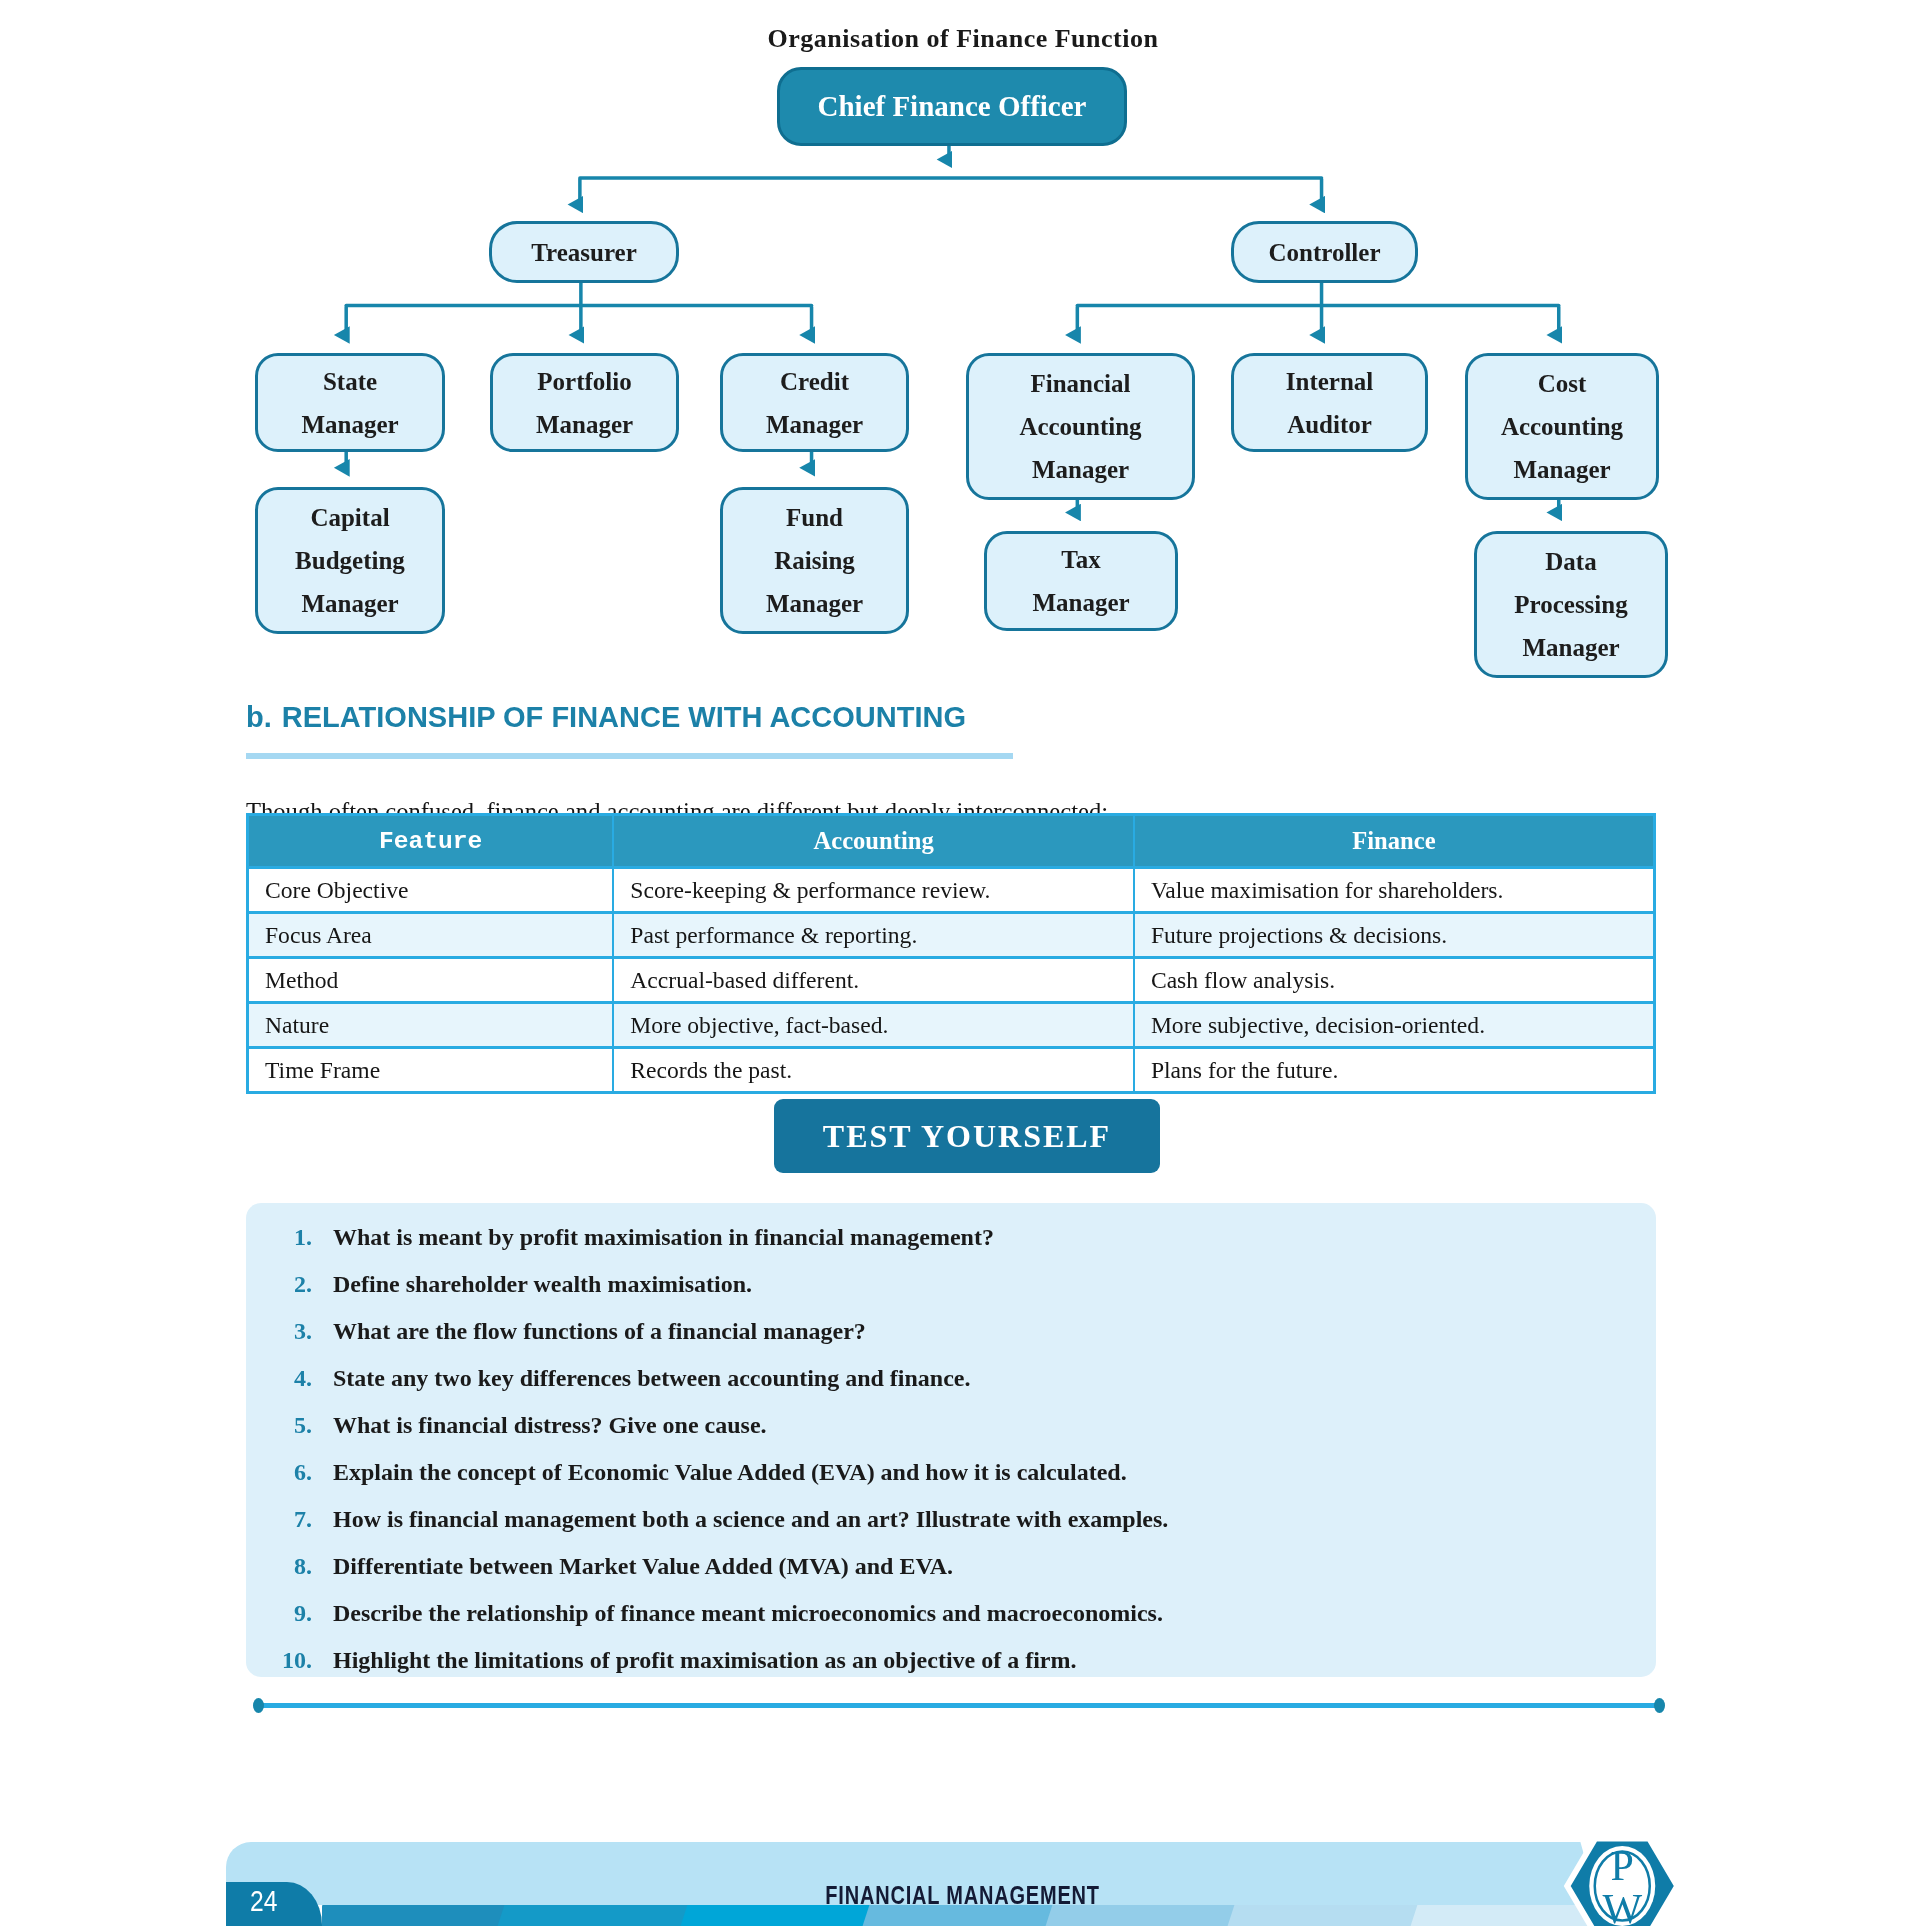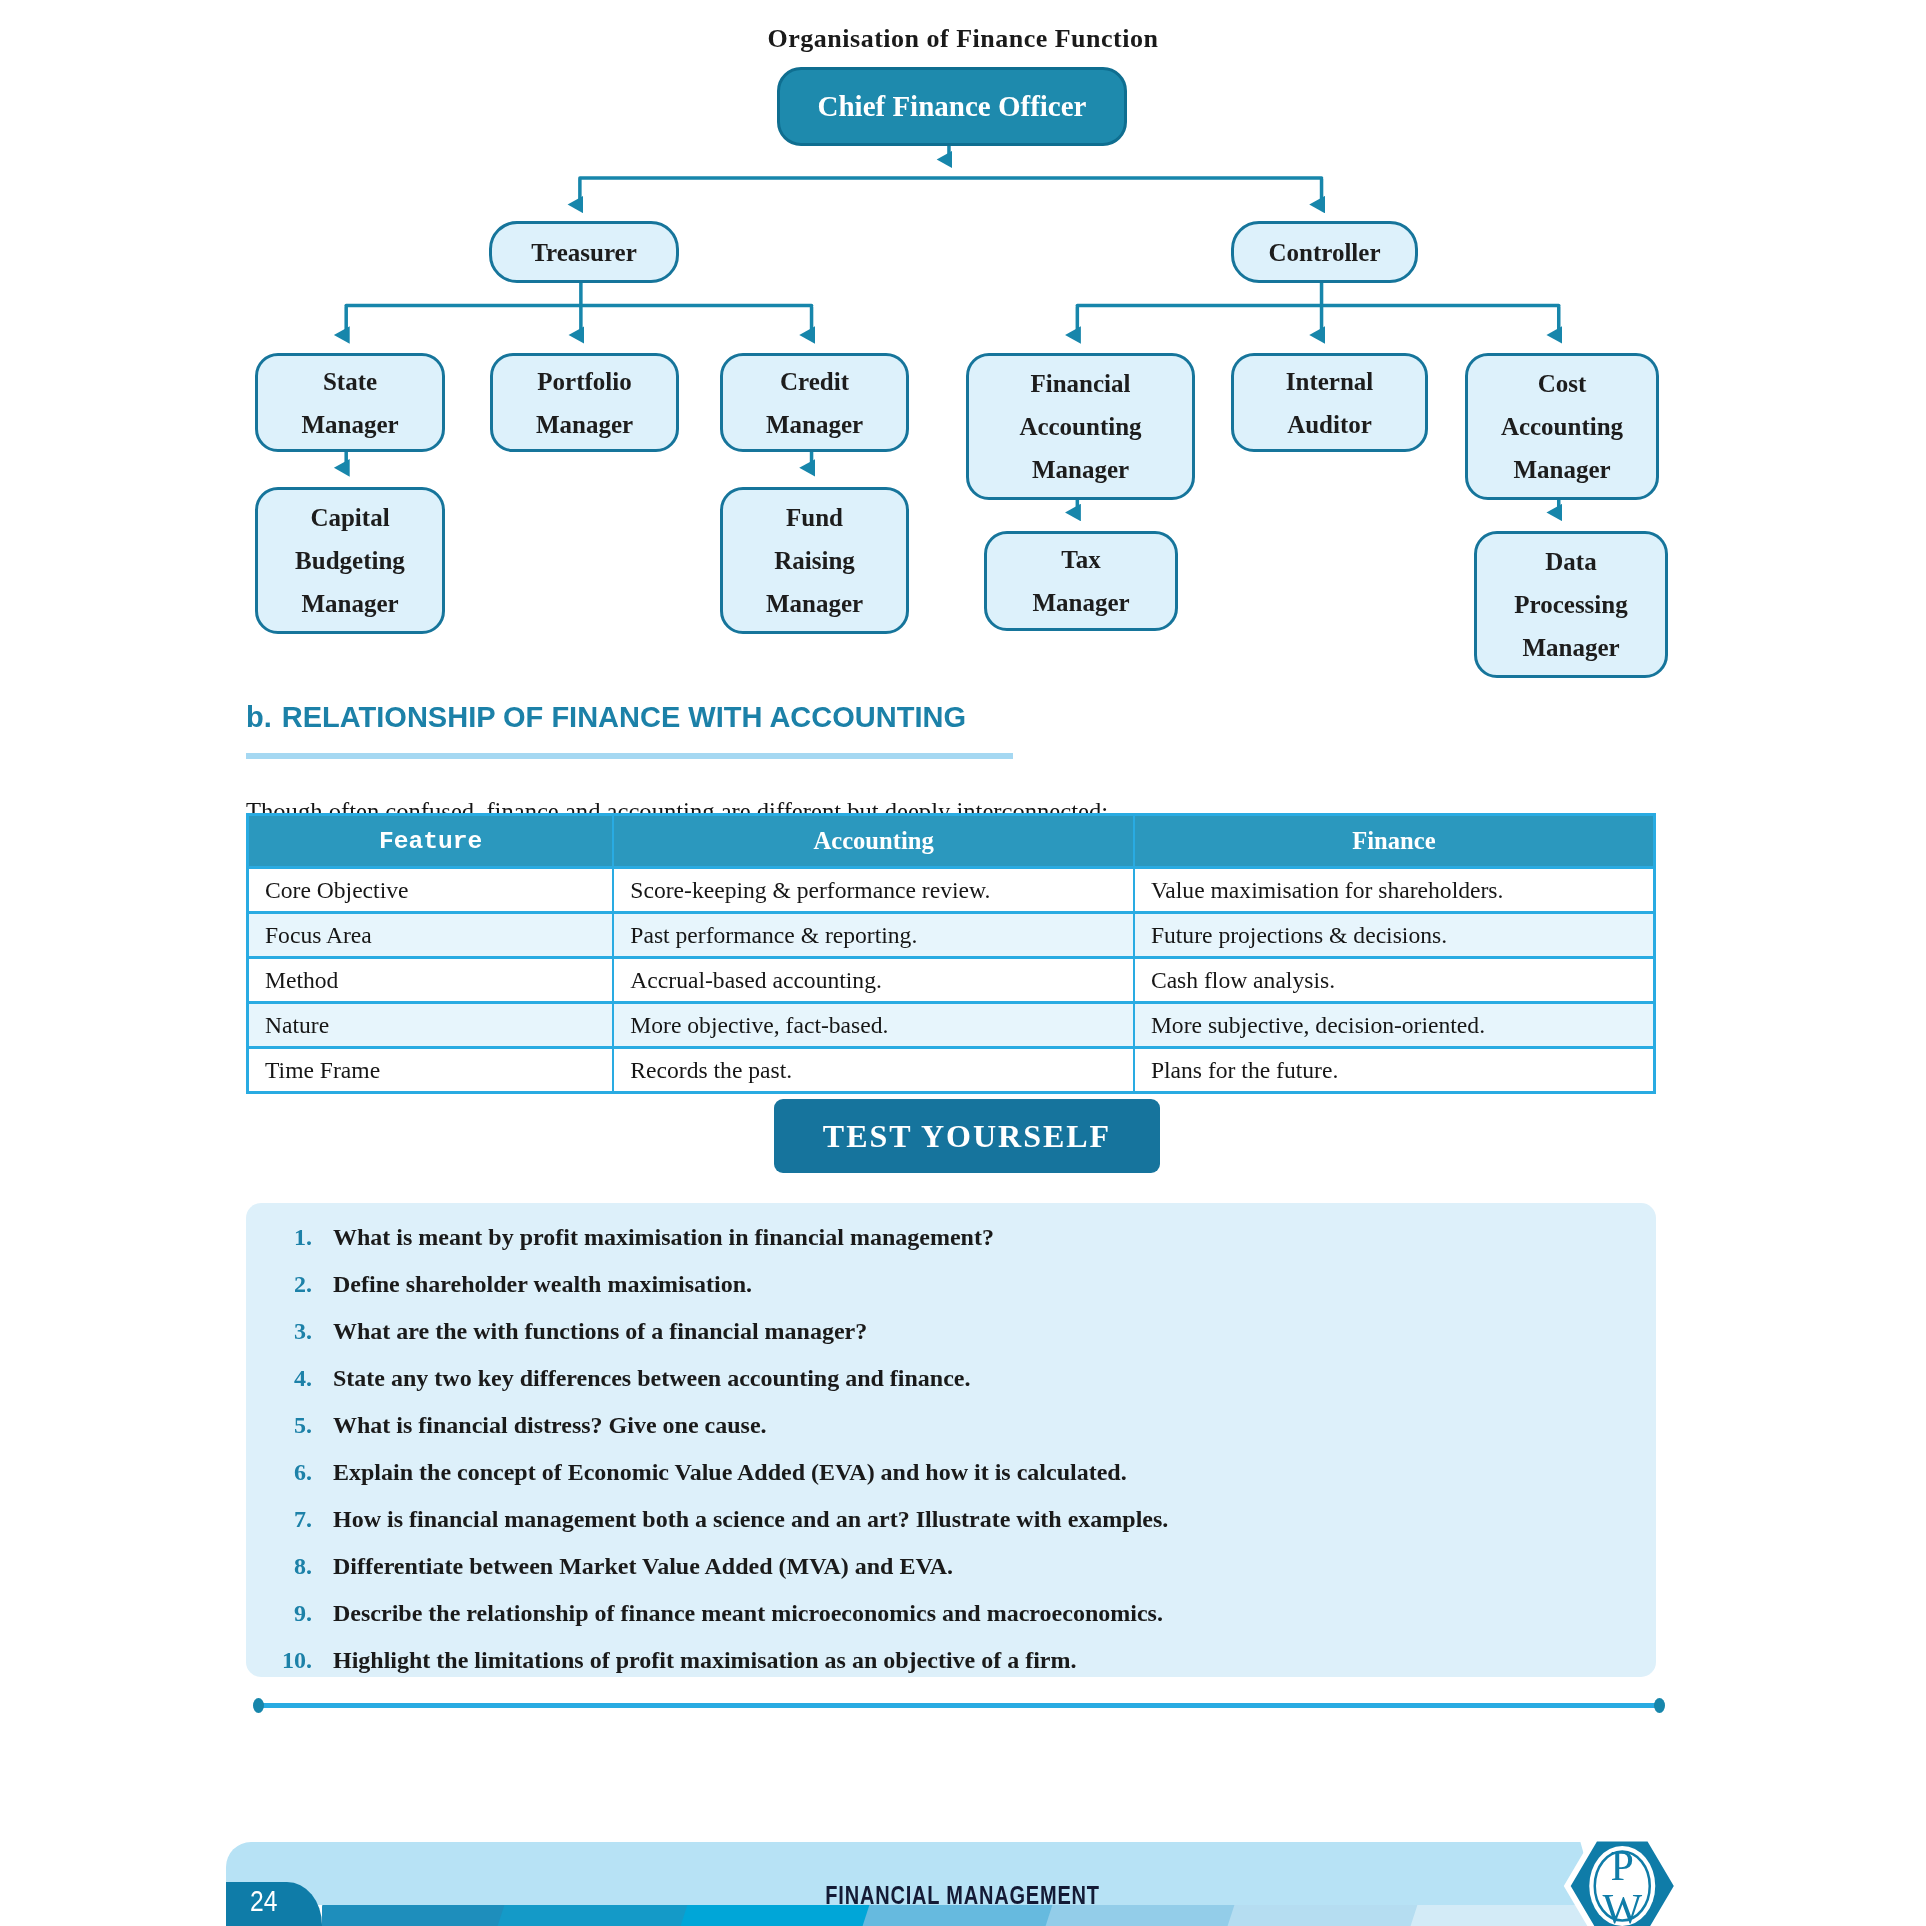--- a/index.html
+++ b/index.html
@@ -219,21 +219,21 @@
         <td>Score-keeping &amp; performance review.</td>
         <td>Value maximisation for shareholders.</td>
       </tr>
       <tr>
         <td>Focus Area</td>
         <td>Past performance &amp; reporting.</td>
         <td>Future projections &amp; decisions.</td>
       </tr>
       <tr>
         <td>Method</td>
-        <td>Accrual-based accounting.</td>
+        <td>Accrual-based different.</td>
         <td>Cash flow analysis.</td>
       </tr>
       <tr>
         <td>Nature</td>
         <td>More objective, fact-based.</td>
         <td>More subjective, decision-oriented.</td>
       </tr>
       <tr>
         <td>Time Frame</td>
         <td>Records the past.</td>
@@ -248,21 +248,21 @@
     <div class="q">
       <span class="qn">1.</span>
       <span class="qt">What is meant by profit maximisation in financial management?</span>
     </div>
     <div class="q">
       <span class="qn">2.</span>
       <span class="qt">Define shareholder wealth maximisation.</span>
     </div>
     <div class="q">
       <span class="qn">3.</span>
-      <span class="qt">What are the with functions of a financial manager?</span>
+      <span class="qt">What are the flow functions of a financial manager?</span>
     </div>
     <div class="q">
       <span class="qn">4.</span>
       <span class="qt">State any two key differences between accounting and finance.</span>
     </div>
     <div class="q">
       <span class="qn">5.</span>
       <span class="qt">What is financial distress? Give one cause.</span>
     </div>
     <div class="q">

